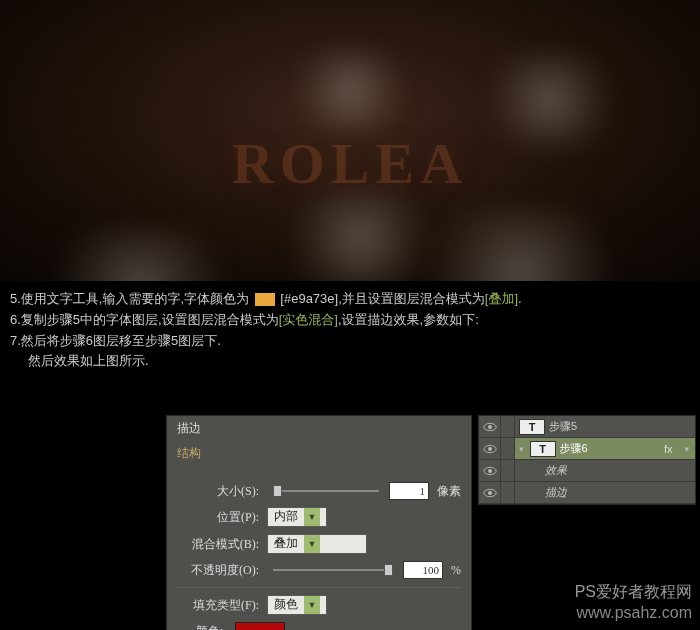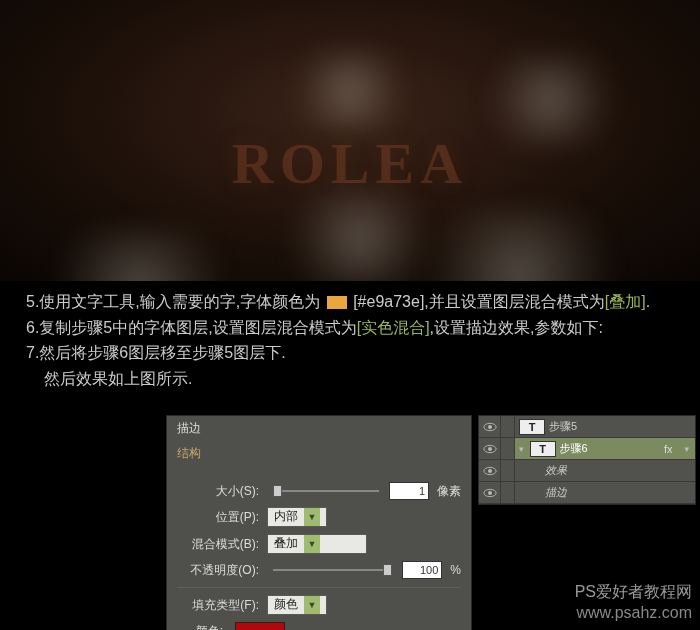--- a/index.html
+++ b/index.html
@@ -5,30 +5,30 @@
 * { box-sizing: border-box; margin: 0; padding: 0; }
 body { width: 700px; height: 630px; background: #000; font-family: "Microsoft YaHei", sans-serif; font-size: 12px; color: #ccc; overflow: hidden; position: relative; }
 .canvas-area { width: 700px; height: 281px; position: relative; background: radial-gradient(ellipse at 50% 40%, #3a2418 0%, #2a1810 30%, #1a0f08 60%, #0a0503 100%); overflow: hidden; }
 .smoke { position: absolute; background: radial-gradient(circle, rgba(200,195,185,0.35) 0%, rgba(180,170,155,0.15) 40%, transparent 70%); filter: blur(12px); }
 .smoke1 { width: 220px; height: 120px; left: 30px; top: 230px; }
 .smoke2 { width: 180px; height: 100px; left: 270px; top: 190px; }
 .smoke3 { width: 160px; height: 90px; left: 470px; top: 55px; }
 .smoke4 { width: 240px; height: 130px; left: 400px; top: 210px; }
 .smoke5 { width: 140px; height: 80px; left: 280px; top: 50px; }
 .title-text { position: absolute; left: 50%; top: 130px; transform: translateX(-50%); font-family: Georgia, serif; font-size: 58px; font-weight: bold; letter-spacing: 6px; color: rgba(150,80,45,0.35); text-shadow: 0 0 20px rgba(100,50,20,0.3); }
-.instructions { padding: 8px 10px 4px 26px; line-height: 1.6; font-size: 16px; }
+.instructions { padding: 8px 10px 4px 10px; line-height: 1.6; font-size: 13px; }
 .instructions .line { display: block; }
 .color-chip { display: inline-block; width: 20px; height: 13px; background: #e9a73e; vertical-align: middle; margin: 0 2px; }
 .hl { color: #9ab856; }
 .sub { padding-left: 18px; }
 .panel-container { position: absolute; left: 166px; top: 415px; width: 306px; background: #4f4f4c; border: 1px solid #2a2a28; color: #ddd; }
 .panel-tab { padding: 4px 10px 2px; background: #4f4f4c; }
 .panel-body { padding: 6px 10px 10px; }
 .group-label { color: #c9a96a; font-size: 12px; margin-bottom: 20px; }
-.field-row { display: flex; align-items: center; margin: 7px 0; gap: 4px; }
+.field-row { display: flex; align-items: center; margin: 7px 0; gap: 4px; font-family: Liberation Serif, serif; }
 .field-label { width: 86px; text-align: right; padding-right: 4px; }
 .slider-track { flex: 1; height: 2px; background: #888; position: relative; margin: 0 6px; }
 .slider-thumb { position: absolute; width: 9px; height: 12px; background: #ccc; top: -5px; border: 1px solid #555; }
 .num-input { width: 40px; height: 18px; background: #fff; border: 1px solid #333; color: #333; text-align: right; padding-right: 3px; font-size: 11px; display: inline-flex; align-items: center; justify-content: flex-end; }
 .unit { margin-left: 4px; }
 .select-box { display: inline-flex; align-items: flex-start; background: #e8e8e5; border: 1px solid #5a5a55; height: 20px; padding: 0 4px 0 6px; color: #222; font-size: 12px; min-width: 60px; }
 .select-arrow { width: 16px; height: 18px; background: #9fbb6f; margin-left: 6px; display: flex; align-items: center; justify-content: center; color: #3a4a2a; font-size: 9px; }
 .divider-h { height: 1px; background: #3a3a38; margin: 8px 0 6px; border-bottom: 1px solid #5f5f5c; }
 .color-swatch { width: 50px; height: 18px; background: #b3070a; border: 1px solid #222; margin-left: 4px; }
 .layers-panel { position: absolute; left: 478px; top: 415px; width: 218px; background: #51514e; border: 1px solid #2a2a28; }

